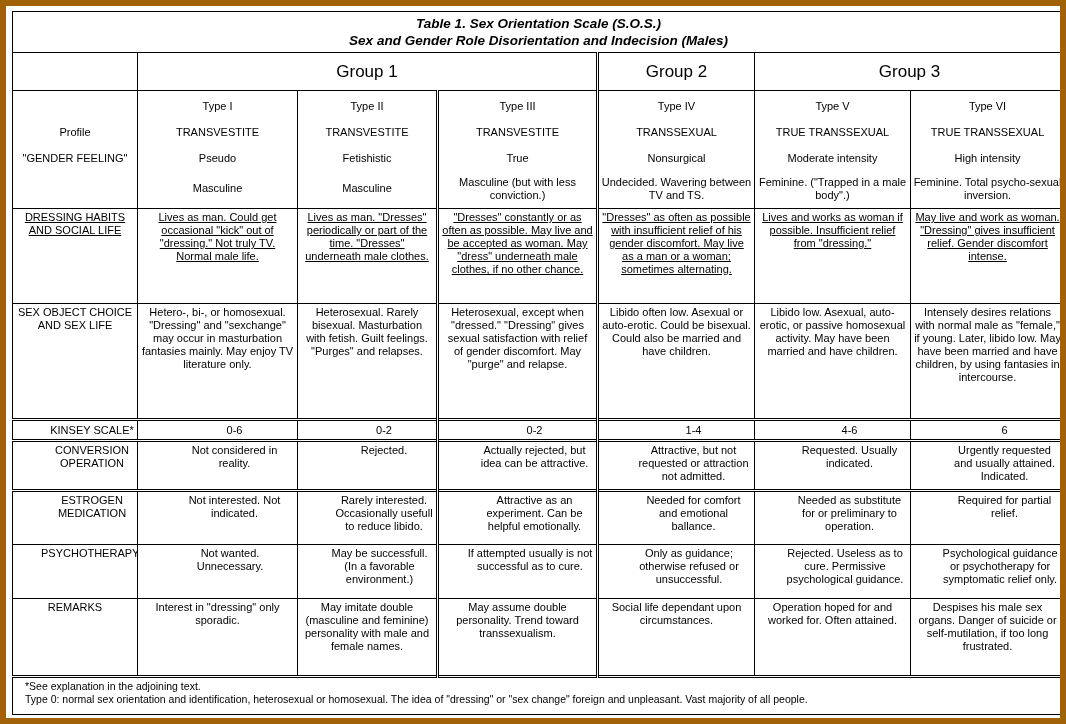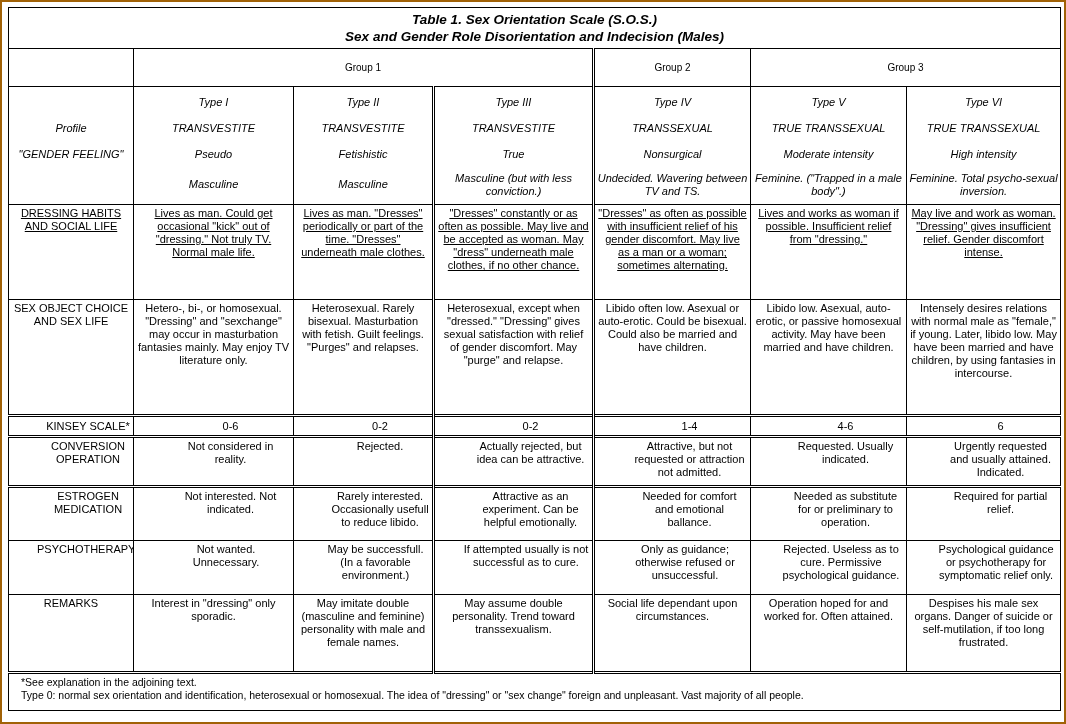--- a/index.html
+++ b/index.html
@@ -1,19 +1,19 @@
 <!DOCTYPE html>
 <html><head>
 <meta charset="utf-8">
 <style>
   * { box-sizing: border-box; }
   html, body { margin: 0; padding: 0; background: #fff; }
   .page {
     width: 1066px; height: 724px;
-    border: 2px solid #a16207;
+    border: 6px solid #a16207;
     padding: 5px 6px 6px 6px;
     background: #fff;
     color: #000;
     font-family: "Liberation Sans", sans-serif;
     overflow: hidden;
   }
   table.sos {
     border-collapse: collapse;
     table-layout: fixed;
     width: 1052px;
@@ -30,30 +30,29 @@
   
   td.title-cell {
     height: 41px;
     vertical-align: middle;
     font-size: 13.5px;
     line-height: 17px;
     font-weight: bold;
     font-style: italic;
   }
   
-  tr.group-row td { height: 38px; vertical-align: middle; font-size: 10px; }
+  tr.group-row td { height: 38px; vertical-align: middle; font-size: 17px; }
   
   tr.profile-row td { height: 118px; padding: 2px 2px; }
   .pgrid {
     display: grid;
     grid-template-rows: 26px 26px 26px auto;
     height: 100%;
     align-items: center;
     justify-items: center;
-    font-style: italic;
   }
   .pgrid > div { width: 100%; }
   
   tr.r-dressing  td { height: 95px; text-decoration: underline; }
   tr.r-sexobj    td { height: 116px; text-align: center; }
   tr.r-kinsey    td { height: 21px; vertical-align: middle; }
   tr.r-conversion td { height: 50px; }
   tr.r-estrogen  td { height: 54px; text-align: center; }
   tr.r-psycho    td { height: 54px; padding-left: 28px; }
   tr.r-remarks   td { height: 78px; }

